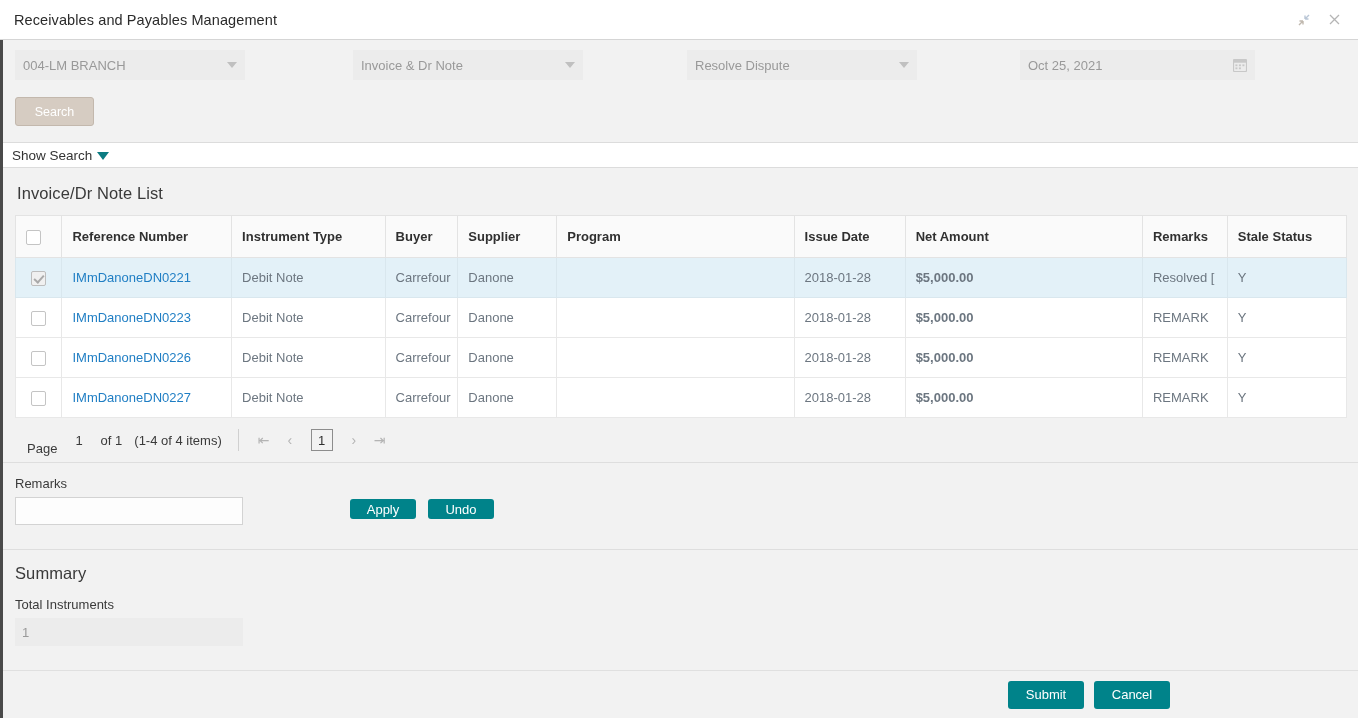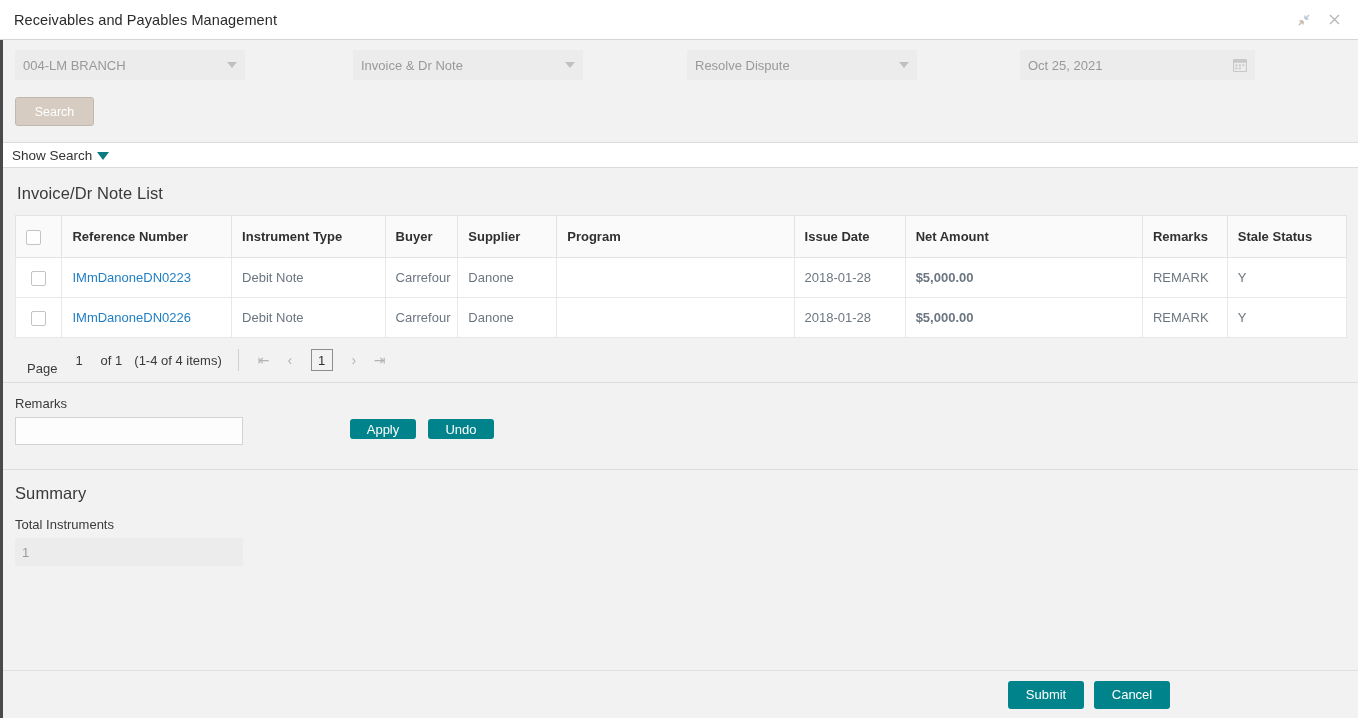--- a/index.html
+++ b/index.html
@@ -453,20 +453,32 @@
             <th>Buyer</th>
             <th>Supplier</th>
             <th>Program</th>
             <th>Issue Date</th>
             <th>Net Amount</th>
             <th>Remarks</th>
             <th>Stale Status</th>
           </tr>
         </thead>
         <tbody id="grid-body">
+            <tr class="row-selected">
+              <td class="col-chk"><span class="chk checked"></span></td>
+              <td class="ref"><a>IMmDanoneDN0221</a></td>
+              <td>Debit Note</td>
+              <td>Carrefour</td>
+              <td>Danone</td>
+              <td></td>
+              <td>2018-01-28</td>
+              <td class="net">$5,000.00</td>
+              <td class="rem">Resolved [</td>
+              <td>Y</td>
+            </tr>
             <tr>
               <td class="col-chk"><span class="chk"></span></td>
               <td class="ref"><a>IMmDanoneDN0223</a></td>
               <td>Debit Note</td>
               <td>Carrefour</td>
               <td>Danone</td>
               <td></td>
               <td>2018-01-28</td>
               <td class="net">$5,000.00</td>
               <td class="rem">REMARK</td>
@@ -477,20 +489,32 @@
               <td class="ref"><a>IMmDanoneDN0226</a></td>
               <td>Debit Note</td>
               <td>Carrefour</td>
               <td>Danone</td>
               <td></td>
               <td>2018-01-28</td>
               <td class="net">$5,000.00</td>
               <td class="rem">REMARK</td>
               <td>Y</td>
             </tr>
+            <tr>
+              <td class="col-chk"><span class="chk"></span></td>
+              <td class="ref"><a>IMmDanoneDN0227</a></td>
+              <td>Debit Note</td>
+              <td>Carrefour</td>
+              <td>Danone</td>
+              <td></td>
+              <td>2018-01-28</td>
+              <td class="net">$5,000.00</td>
+              <td class="rem">REMARK</td>
+              <td>Y</td>
+            </tr>
           </tbody>
       </table>
 
       <div class="pager">
         <span class="pg-label">Page</span>
         <span class="pg-num">1</span>
         <span class="pg-of">of 1</span>
         <span class="pg-count">(1-4 of 4 items)</span>
         <span class="pg-sep"></span>
         <span class="pg-btn">⇤</span>

